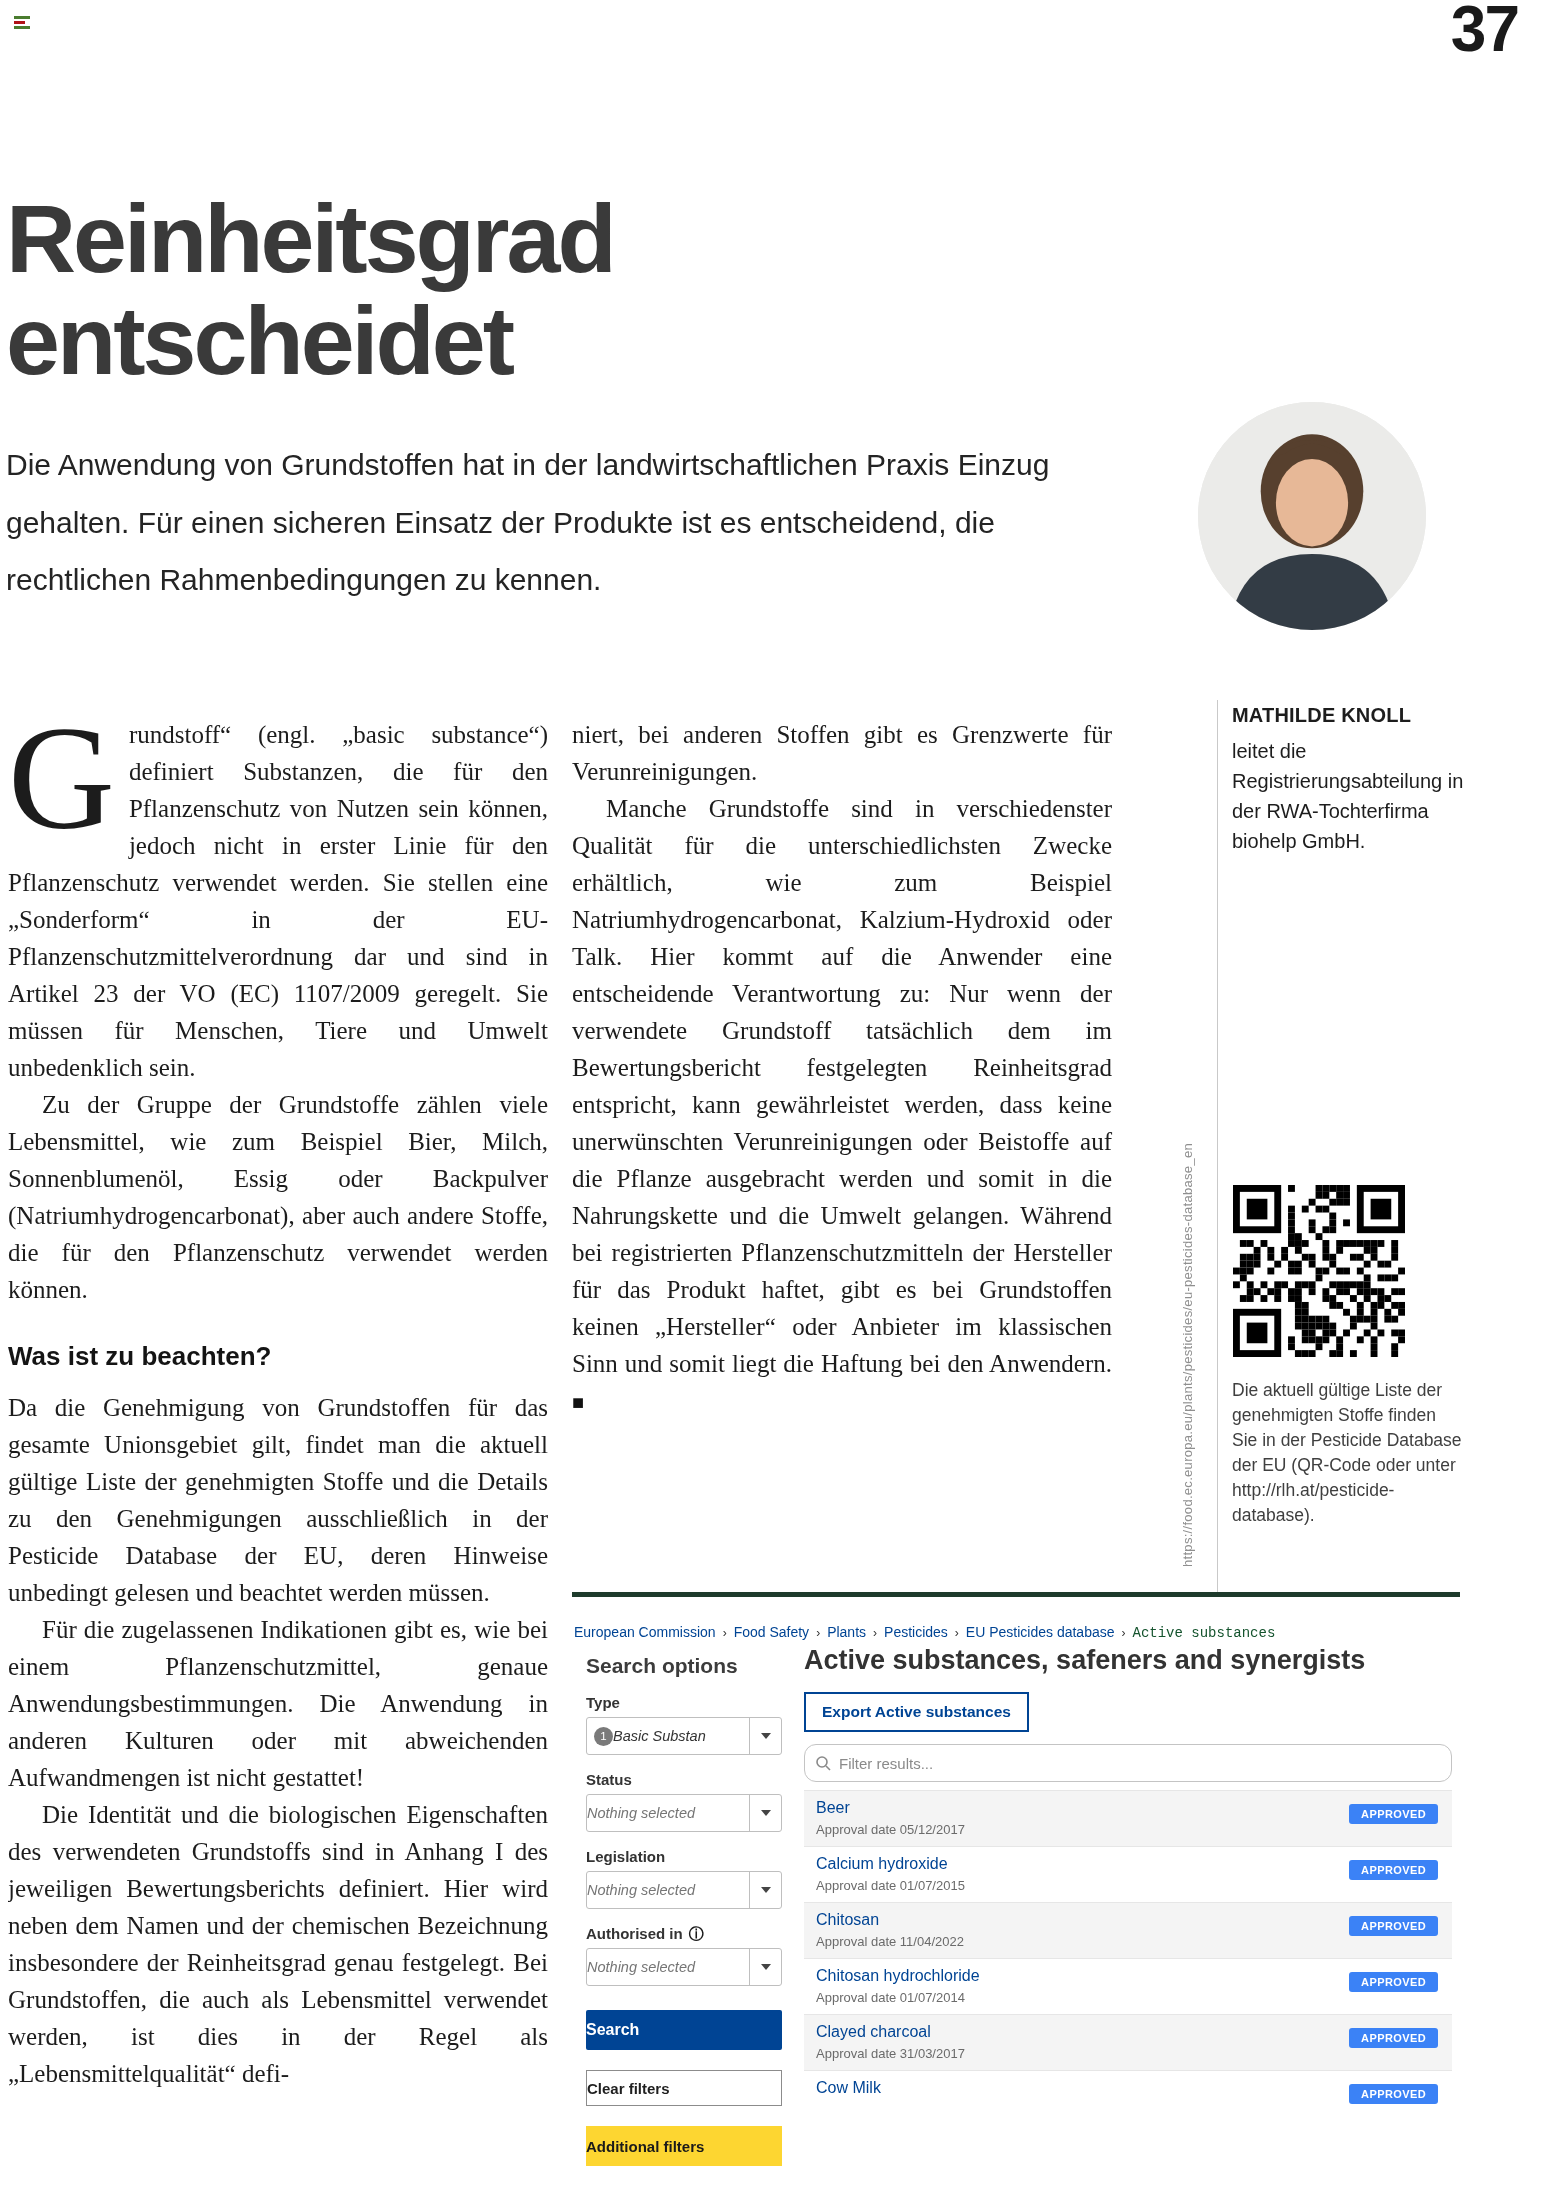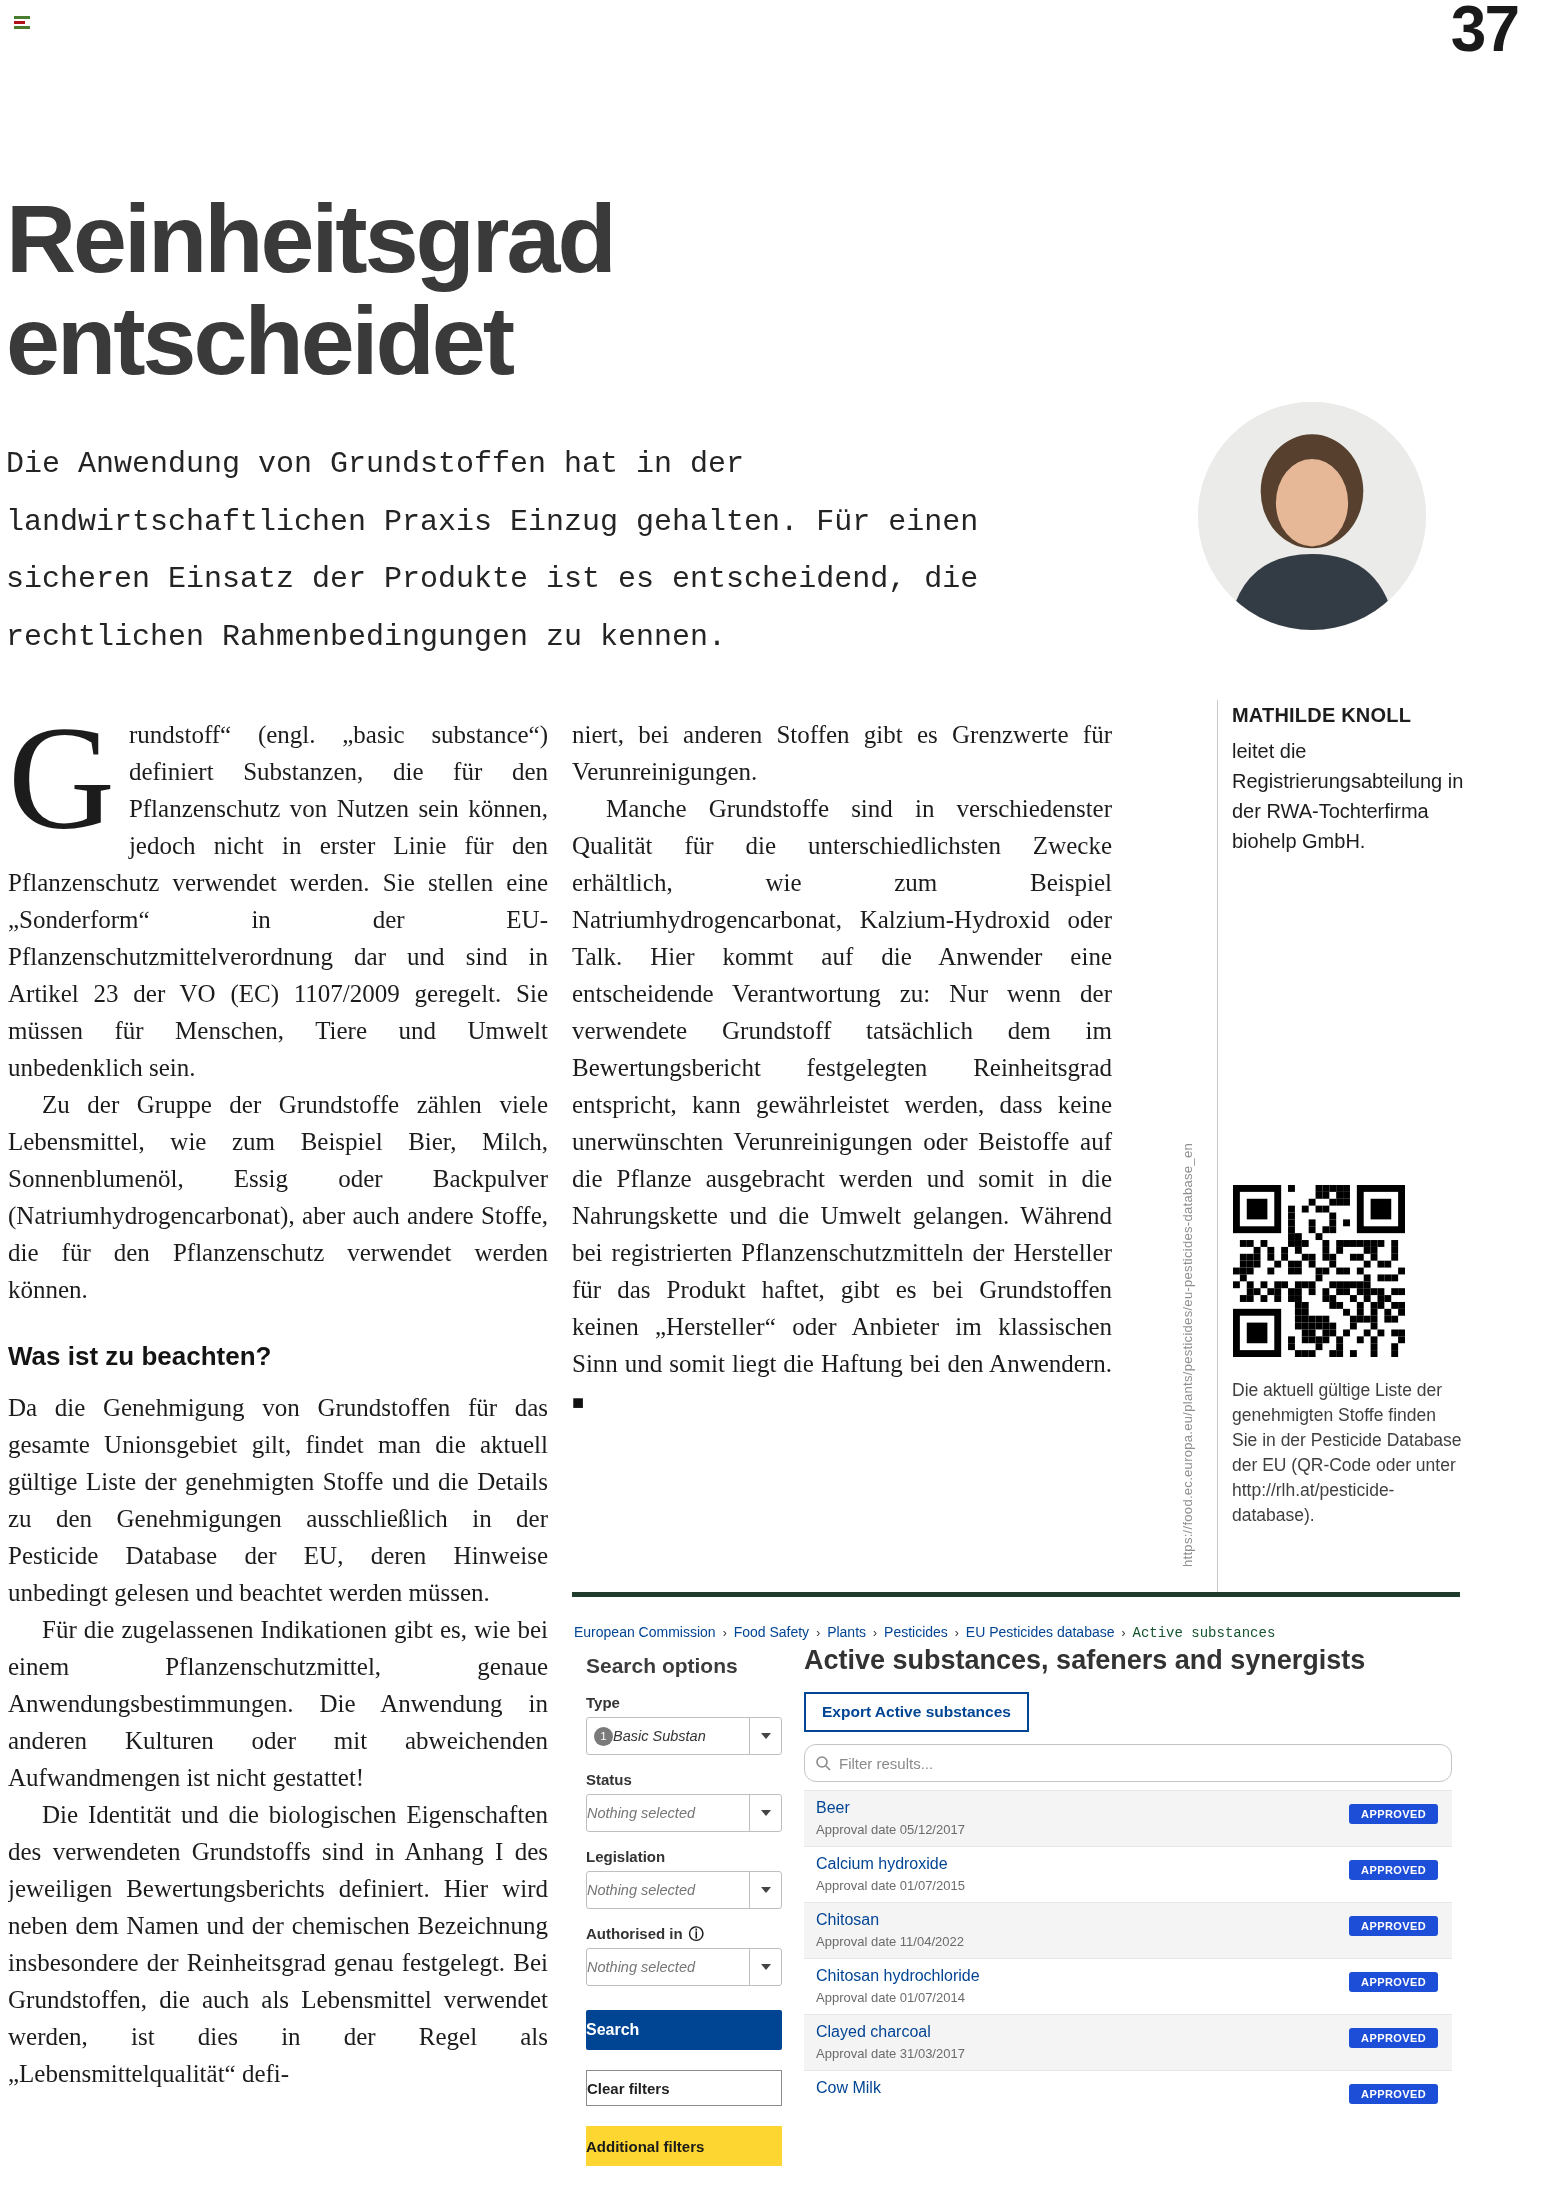--- a/index.html
+++ b/index.html
@@ -13,21 +13,21 @@
   .logo i { display:block; height:3px; margin-bottom:2px; }
   .logo .b1,.logo .b3 { background:#4a7c2f; }
   .logo .b2 { background:#b01217; width:11px; }
   .page-number { top:-8px; right:32px; font-size:64px; font-weight:bold;
                  color:#1a1a1a; letter-spacing:-2px; }
 
   
   .headline { left:6px; top:188px; font-size:97px; font-weight:bold;
               line-height:1.05; letter-spacing:-3px; color:#3a3a3a; }
   .lead { left:6px; top:436px; width:1065px; font-size:30px; line-height:1.92;
-          color:#242424;font-family:Liberation Mono, monospace; }
+          color:#242424; }
 
   
   .col { width:540px; font-family:"Liberation Serif",serif; font-size:25px;
          line-height:37px; text-align:justify; color:#1c1c1c;
          hyphens:auto; -webkit-hyphens:auto; }
   .col1 { left:8px; top:716px; height:1486px; overflow:hidden; }
   .col2 { left:572px; top:716px; }
   .col p { margin:0; }
   .col p.ind { text-indent:34px; }
   .dropcap { float:left; font-size:148px; line-height:108px;
@@ -105,21 +105,21 @@
   .filter-box input::placeholder { color:#8a8a8a; }
   .rows { margin-top:8px; }
   .row { position:relative; height:56px; padding:8px 12px;
          border-top:1px solid #e6e6e6; cursor:pointer; }
   .row:nth-child(odd) { background:#f4f4f4; }
   .row-name { color:#004494; font-size:16px; }
   .row-date { color:#6b6b6b; font-size:13px; margin-top:5px; }
   .badge { position:absolute; right:14px; top:13px; font-size:11px;
            font-weight:bold; color:#fff; padding:4px 12px; border-radius:3px;
            letter-spacing:.4px; }
-  .badge.approved { background:#1d4ed8; }
+  .badge.approved { background:#3b82f6; }
   .badge.pending  { background:#2f6fb0; }
 </style>
 </head>
 <body>
 
 <div class="abs logo">
   <i class="b1"></i>
     <i class="b2"></i>
     <i class="b3"></i>
 </div>

